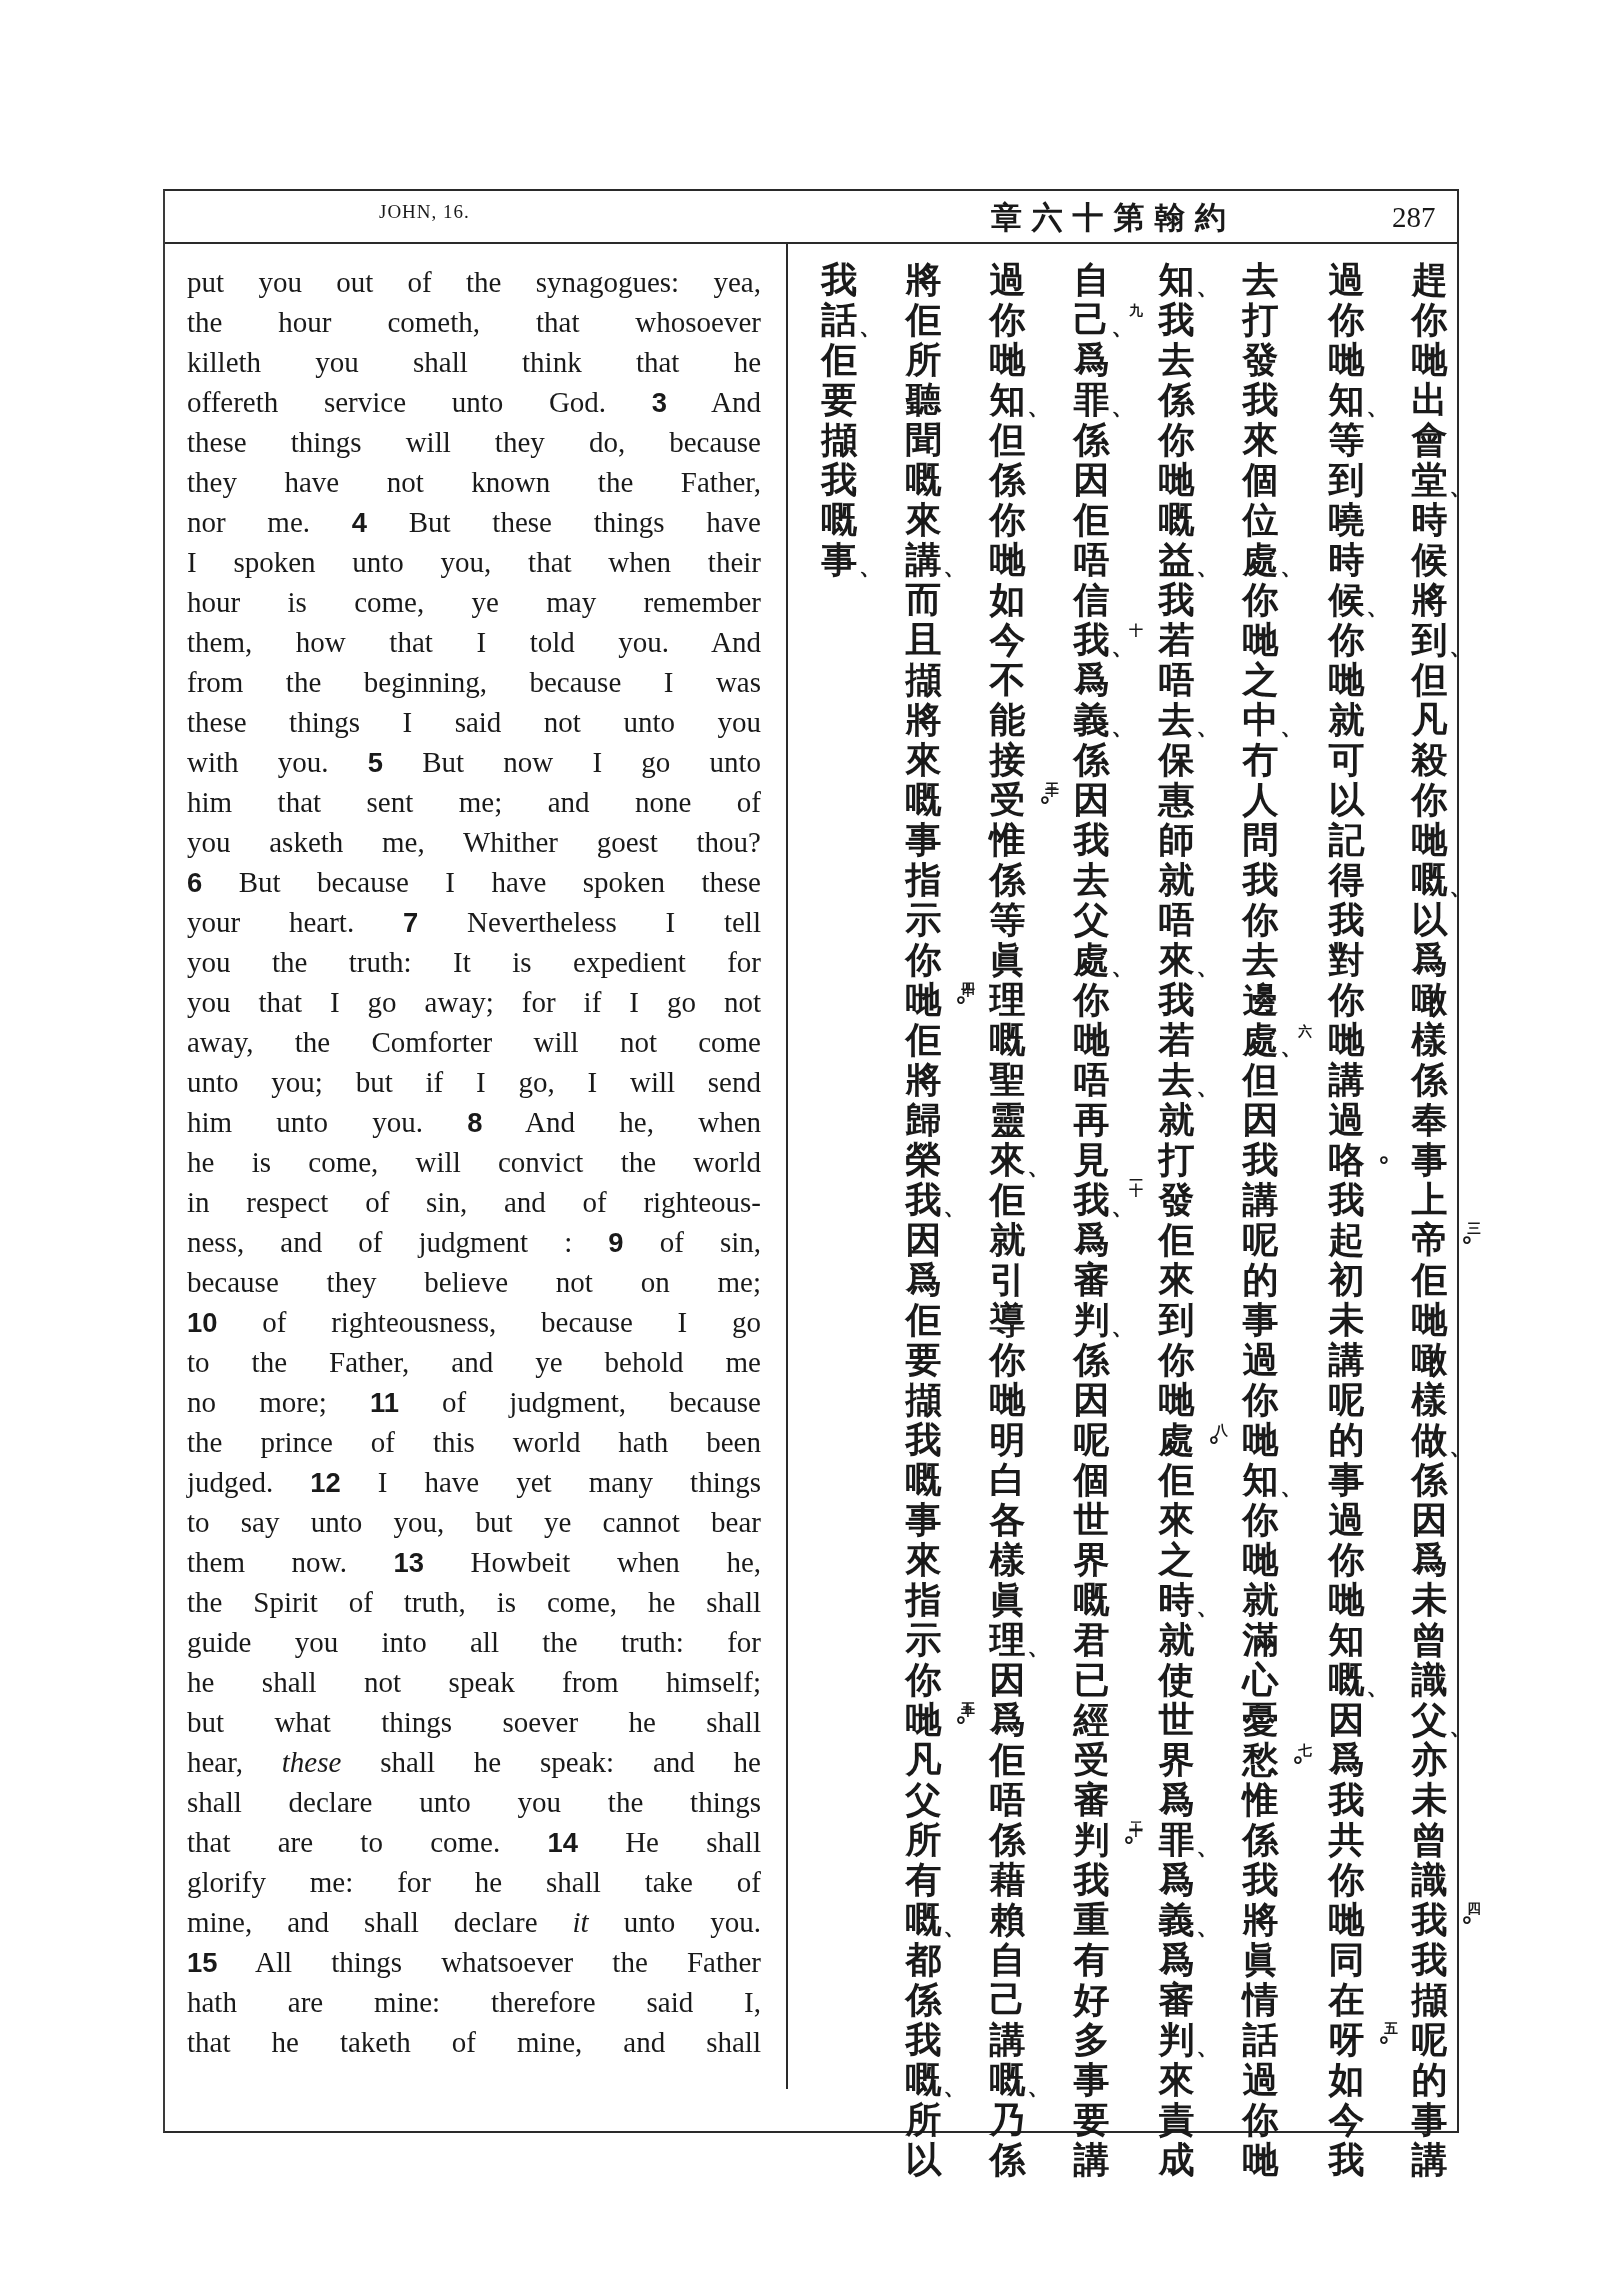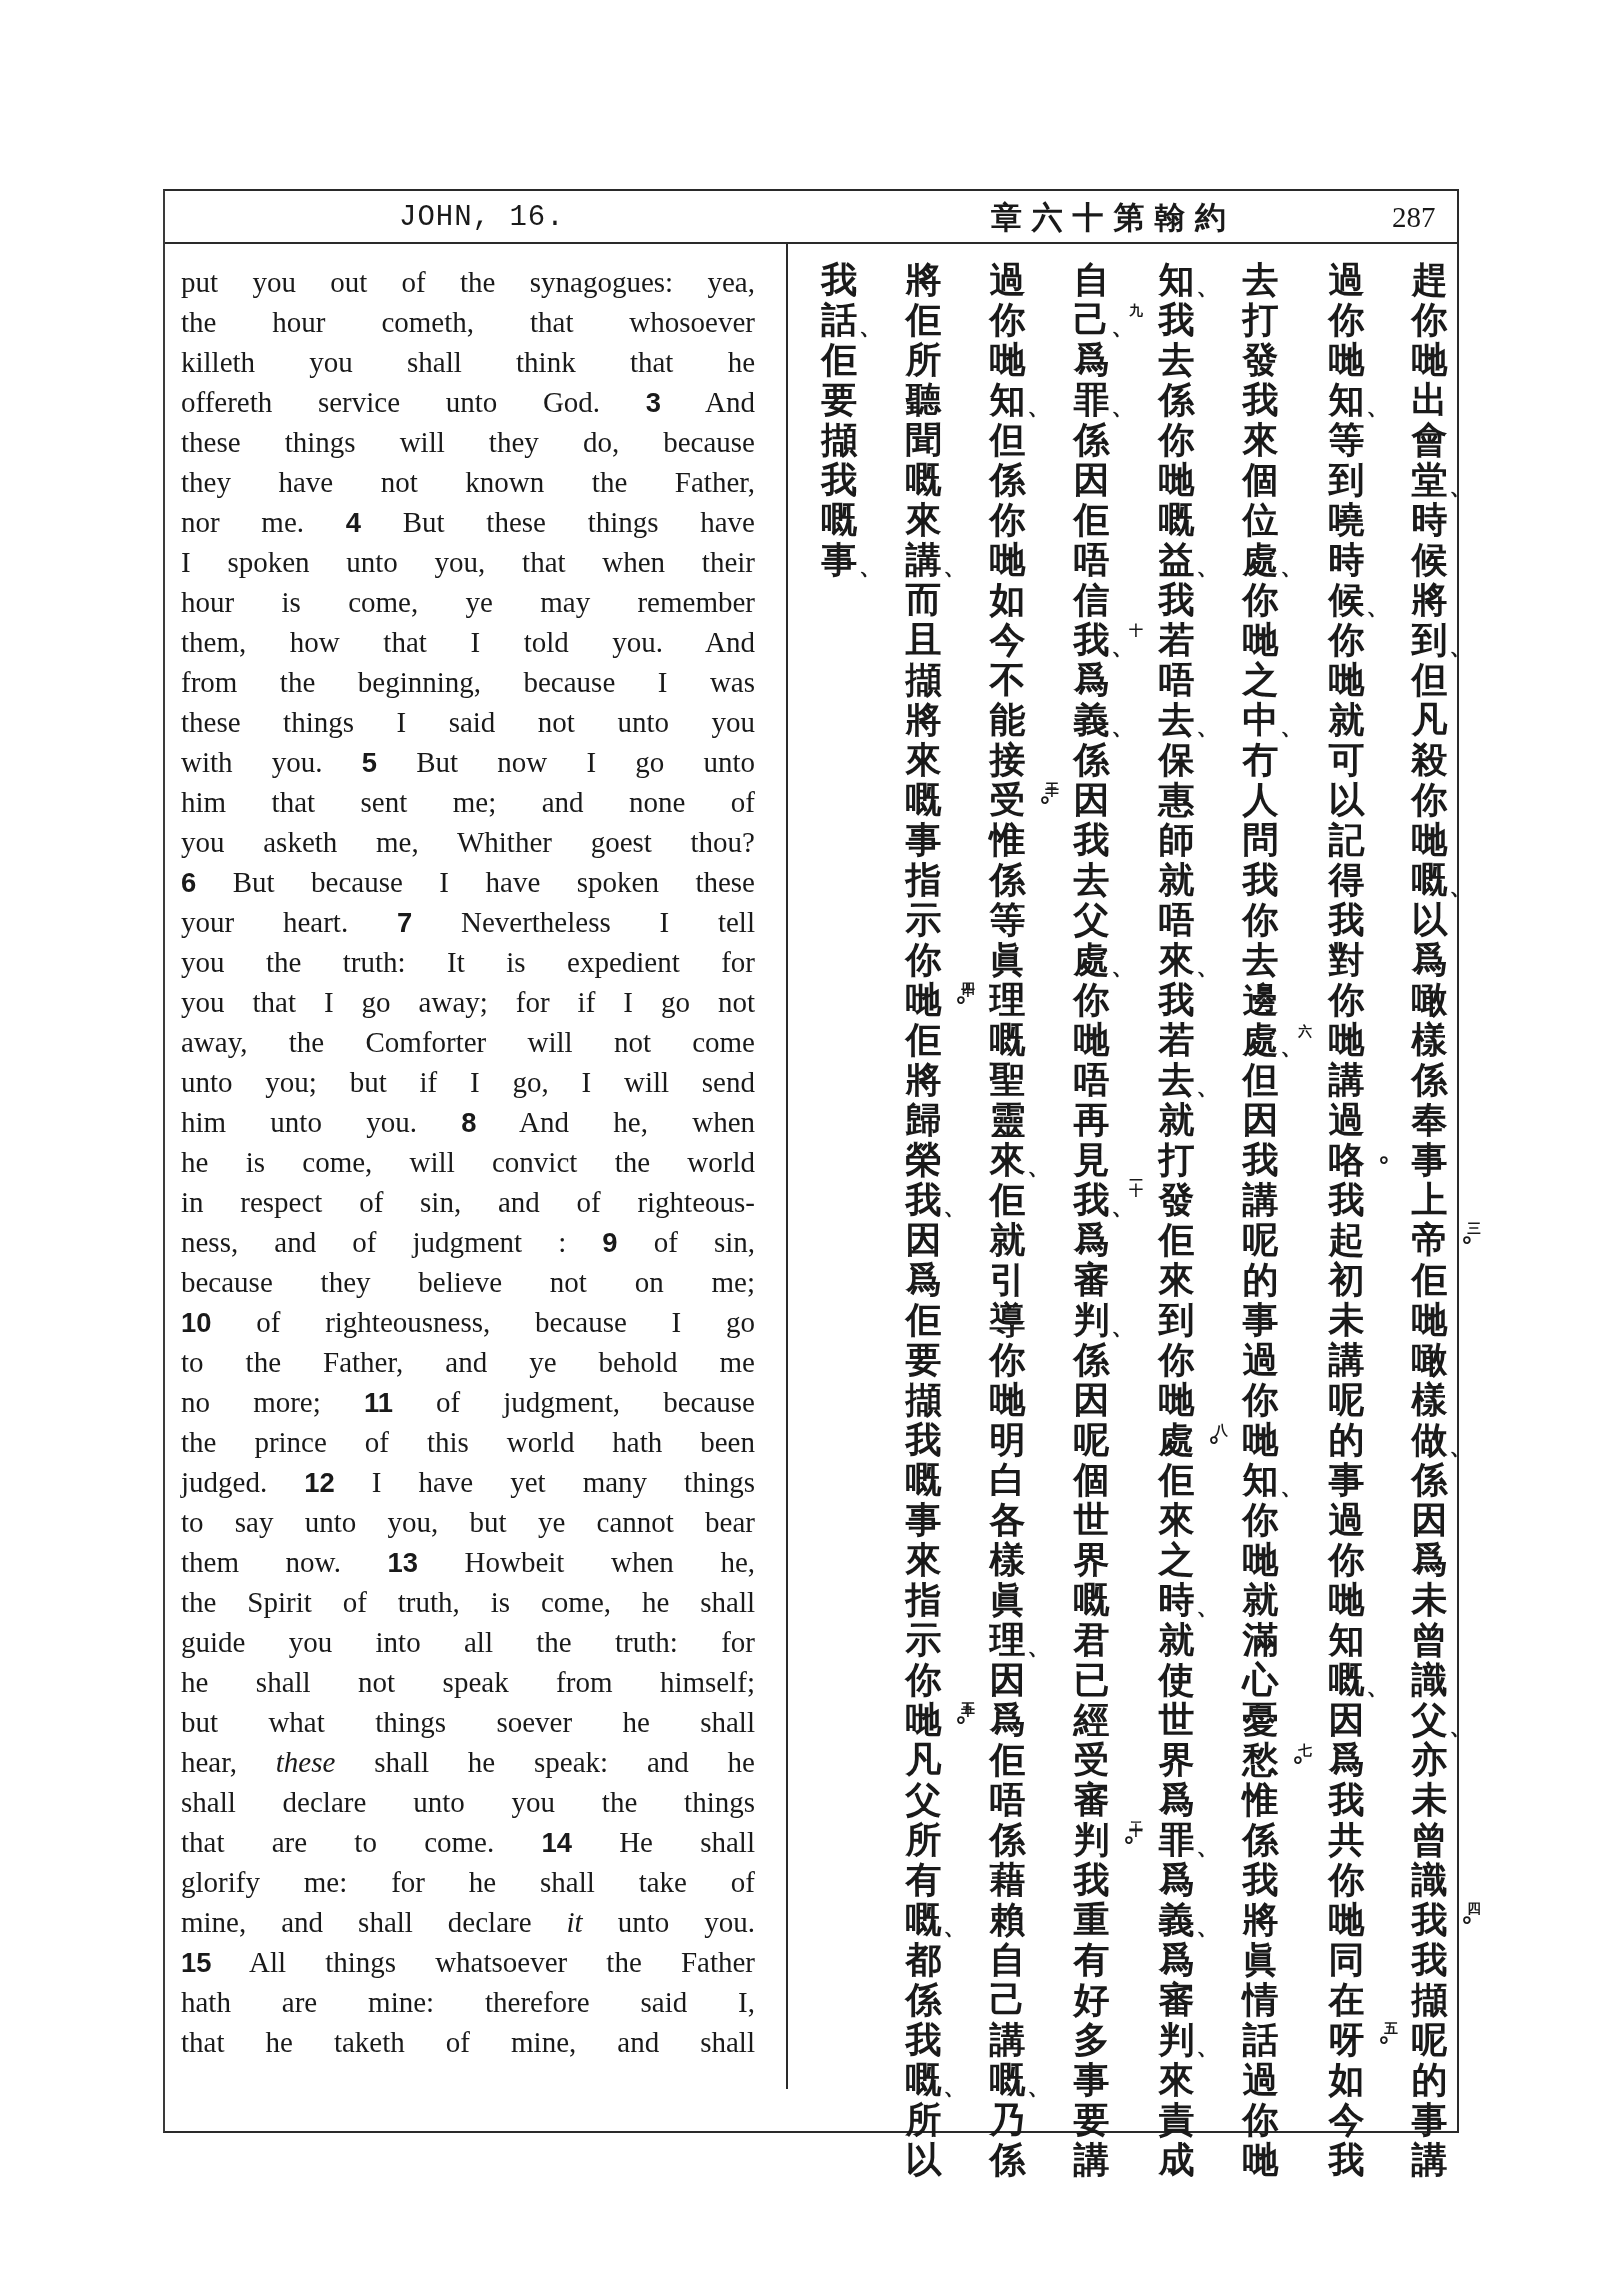--- a/index.html
+++ b/index.html
@@ -9,37 +9,37 @@
     border-top: 2.9px solid #2a2a2a; border-bottom: 2.9px solid #2a2a2a;
     border-left: 2px solid #3a3a3a; border-right: 2.9px solid #2a2a2a;
     box-sizing: border-box;
   }
   .header {
     position: absolute; left: 0; top: 0; width: 100%; height: 53px;
     border-bottom: 2.9px solid #2a2a2a; box-sizing: border-box;
   }
   .hdr-en {
     position: absolute; left: 214px; top: 9.8px;
-    font-family: Liberation Mono, monospace; font-size: 29px; letter-spacing: 1px; margin-left: 20px;
+    font-family: Liberation Serif, serif; font-size: 19px; letter-spacing: 1px;
   }
   .hdr-zh {
     position: absolute; left: 826px; top: 5.9px;
     font-family: "DejaVu Sans", sans-serif; font-size: 31px; font-weight: bold; letter-spacing: 9.8px;
     direction: ltr;
     text-align: center;
   }
   .hdr-page {
     position: absolute; right: 21.6px; top: 9.8px;
     font-family: "Liberation Serif", "DejaVu Serif", serif; font-size: 29px;
   }
   .divider {
     position: absolute; left: 621px; top: 53px; width: 2px; height: 1845px; background: #2a2a2a;
   }
   .en-col {
-    position: absolute; left: 16px; top: 71px; width: 574px;
+    position: absolute; left: 22px; top: 71px; width: 574px;
     font-family: "Liberation Serif", "DejaVu Serif", serif; font-size: 29px; line-height: 40px;
   }
   .en-line {
     display: block; text-align: justify; text-align-last: justify; white-space: nowrap;
     height: 40px; overflow: visible;
   }
   .en-line span.ln { display: block; text-align: justify; text-align-last: justify; white-space: normal; }
   .vn { font-weight: bold; font-family: "Liberation Sans", "DejaVu Sans", sans-serif; font-size: 27.4px; }
   .it { font-style: italic; }
   .zh-area {

